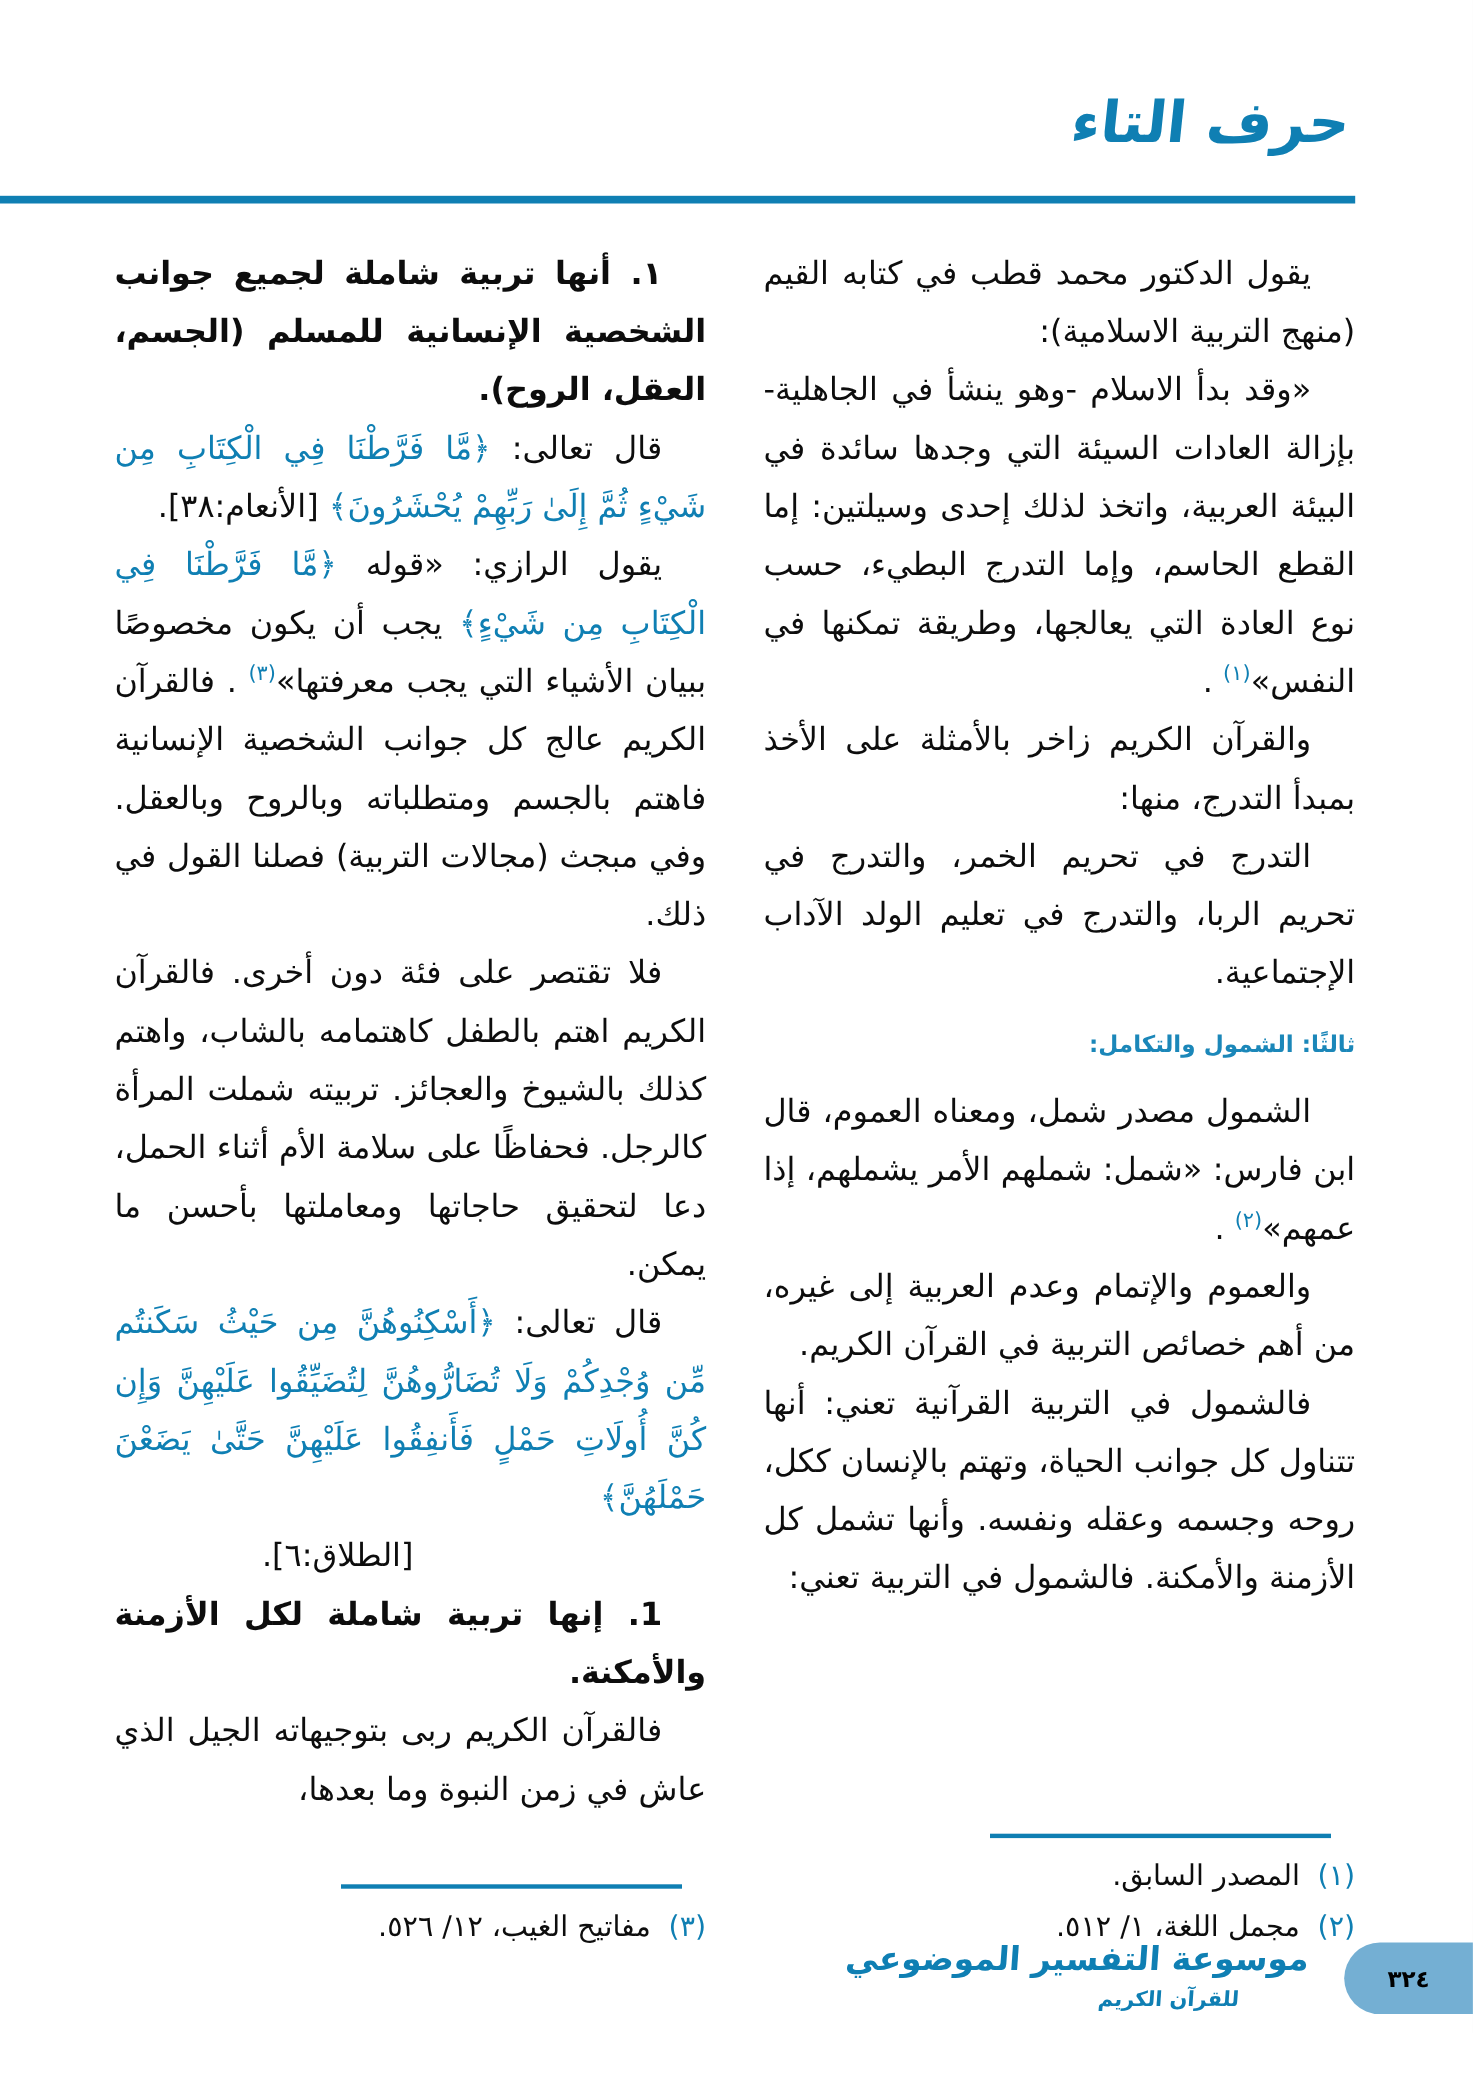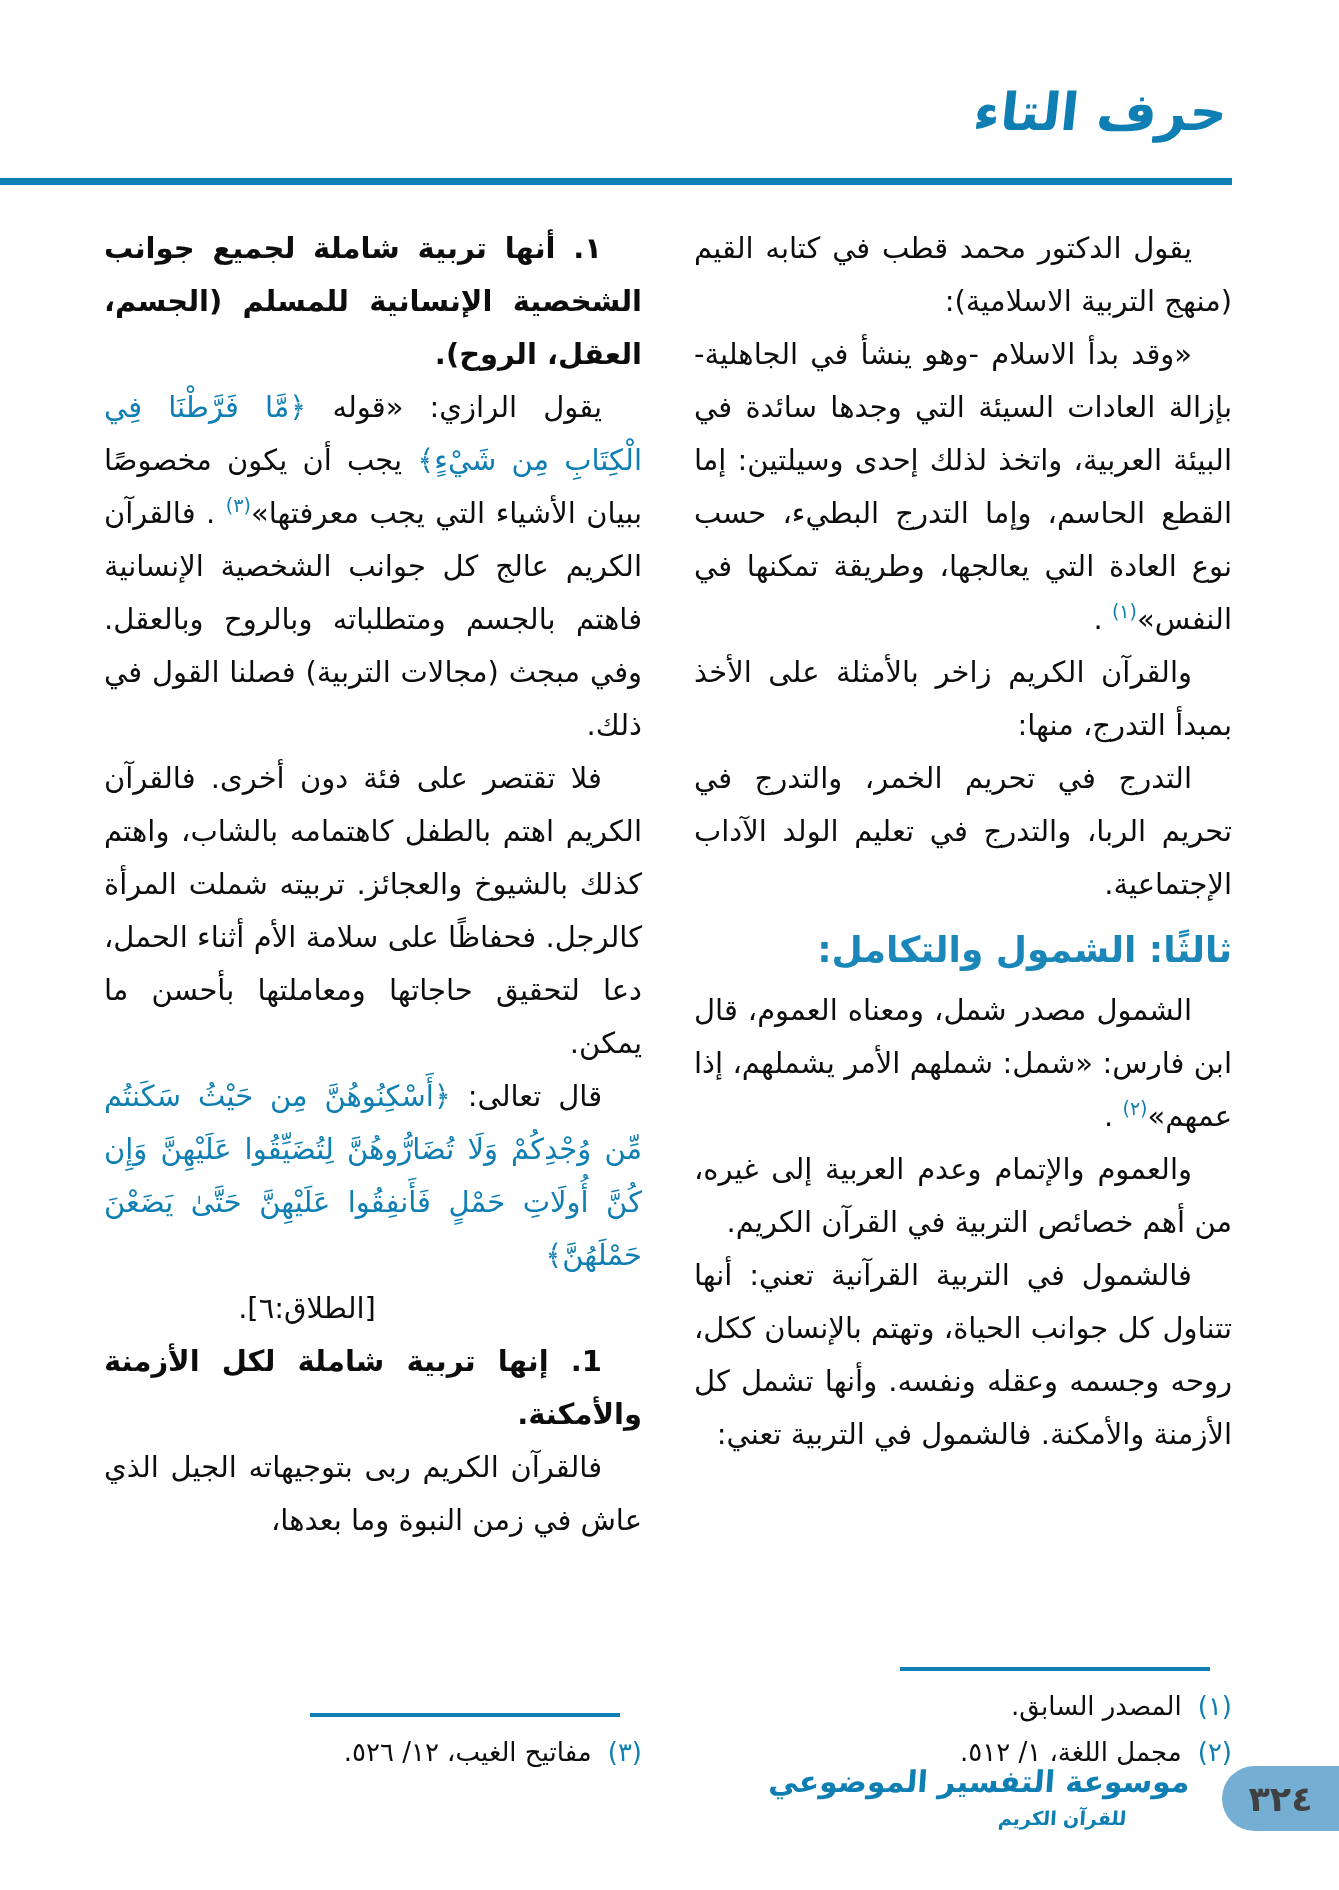--- a/index.html
+++ b/index.html
@@ -55,21 +55,21 @@
     font-size: 29px;
     line-height: 53px;
     text-align: justify;
     text-justify: inter-word;
   }
   .block.para { text-indent: 40px; }
   .block.heading-bold { font-weight: 700; text-indent: 40px; }
   .block.heading-accent {
     font-weight: 700;
     color: var(--accent-heading);
-    font-size: 36px;
+    font-size: 21px;
     margin: 12px 0 8px;
     text-align: right;
   }
   .block.ref-line {
     text-align: center;
     padding-right: 132px;
     text-indent: 0;
   }
   .seg-q { color: var(--accent); }
   .seg-f {
@@ -118,22 +118,22 @@
     line-height: 24px;
   }
   .page-badge {
     position: absolute;
     top: 1766px;
     right: 0;
     width: 117px;
     height: 65px;
     background: var(--badge);
     border-radius: 33px 0 0 33px;
-    color: #404040;
-    font-size: 35px;
+    color: #000000;
+    font-size: 21px;
     font-weight: 700;
     display: flex;
     align-items: center;
     justify-content: center;
     letter-spacing: 4px;
   }
 </style>
 </head>
 <body>
 
@@ -165,20 +165,21 @@
               <span class="fn-num">(٢)</span>
               <span class="fn-text">مجمل اللغة، ١/ ٥١٢.</span>
             </div>
           </div>
       </div>
     </section>
 
     <section class="col">
       <div class="col-body">
           <p class="block heading-bold"><span class="seg seg-b">١. أنها تربية شاملة لجميع جوانب الشخصية الإنسانية للمسلم (الجسم، العقل، الروح).</span></p>
+          <p class="block para"><span class="seg seg-n">قال تعالى: </span><span class="seg seg-q">﴿مَّا فَرَّطْنَا فِي الْكِتَابِ مِن شَيْءٍ ثُمَّ إِلَىٰ رَبِّهِمْ يُحْشَرُونَ﴾</span><span class="seg seg-n"> [الأنعام:٣٨].</span></p>
           <p class="block para"><span class="seg seg-n">يقول الرازي: «قوله </span><span class="seg seg-q">﴿مَّا فَرَّطْنَا فِي الْكِتَابِ مِن شَيْءٍ﴾</span><span class="seg seg-n"> يجب أن يكون مخصوصًا ببيان الأشياء التي يجب معرفتها»</span><span class="seg seg-f">(٣)</span><span class="seg seg-n"> . فالقرآن الكريم عالج كل جوانب الشخصية الإنسانية فاهتم بالجسم ومتطلباته وبالروح وبالعقل. وفي مبجث (مجالات التربية) فصلنا القول في ذلك.</span></p>
           <p class="block para"><span class="seg seg-n">فلا تقتصر على فئة دون أخرى. فالقرآن الكريم اهتم بالطفل كاهتمامه بالشاب، واهتم كذلك بالشيوخ والعجائز. تربيته شملت المرأة كالرجل. فحفاظًا على سلامة الأم أثناء الحمل، دعا لتحقيق حاجاتها ومعاملتها بأحسن ما يمكن.</span></p>
           <p class="block para"><span class="seg seg-n">قال تعالى: </span><span class="seg seg-q">﴿أَسْكِنُوهُنَّ مِن حَيْثُ سَكَنتُم مِّن وُجْدِكُمْ وَلَا تُضَارُّوهُنَّ لِتُضَيِّقُوا عَلَيْهِنَّ وَإِن كُنَّ أُولَاتِ حَمْلٍ فَأَنفِقُوا عَلَيْهِنَّ حَتَّىٰ يَضَعْنَ حَمْلَهُنَّ﴾</span></p>
           <p class="block ref-line"><span class="seg seg-n">[الطلاق:٦].</span></p>
           <p class="block heading-bold"><span class="seg seg-b">1. إنها تربية شاملة لكل الأزمنة والأمكنة.</span></p>
           <p class="block para"><span class="seg seg-n">فالقرآن الكريم ربى بتوجيهاته الجيل الذي عاش في زمن النبوة وما بعدها،</span></p>
         </div>
       <div class="fnotes">
         <div class="fn-rule"></div>
         <div>

